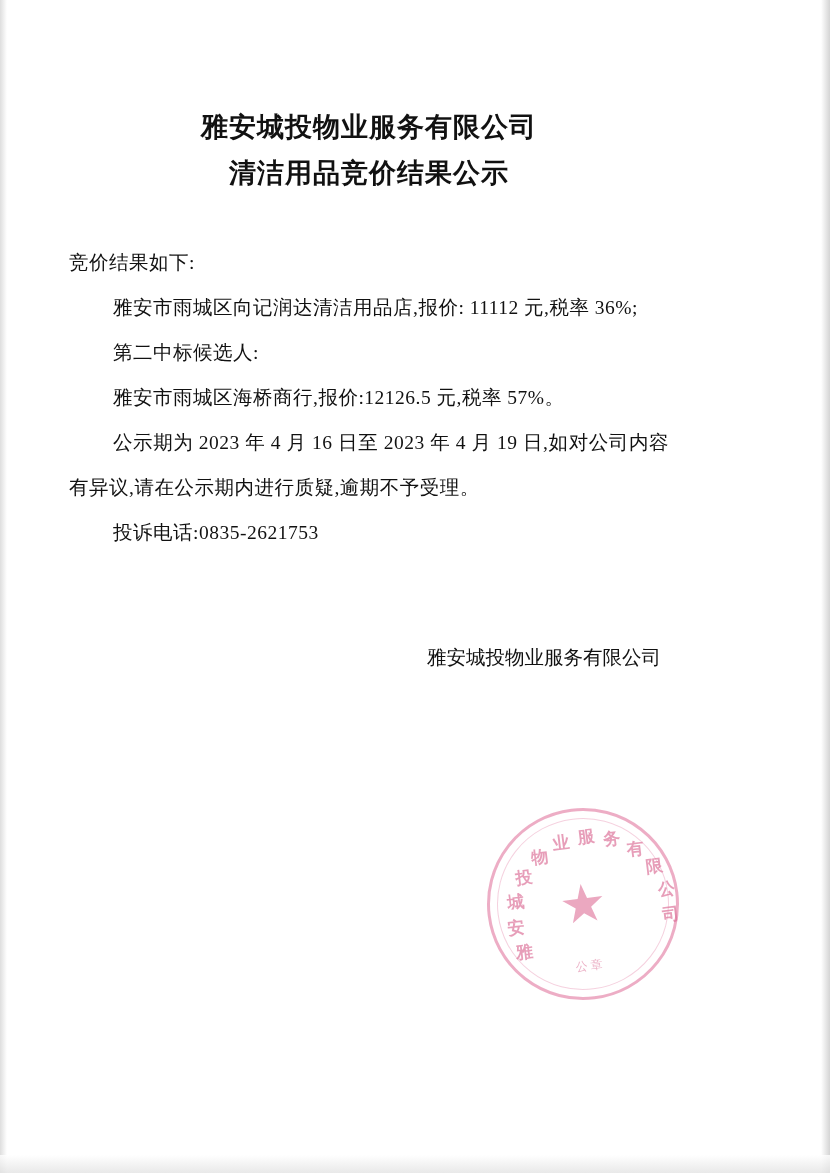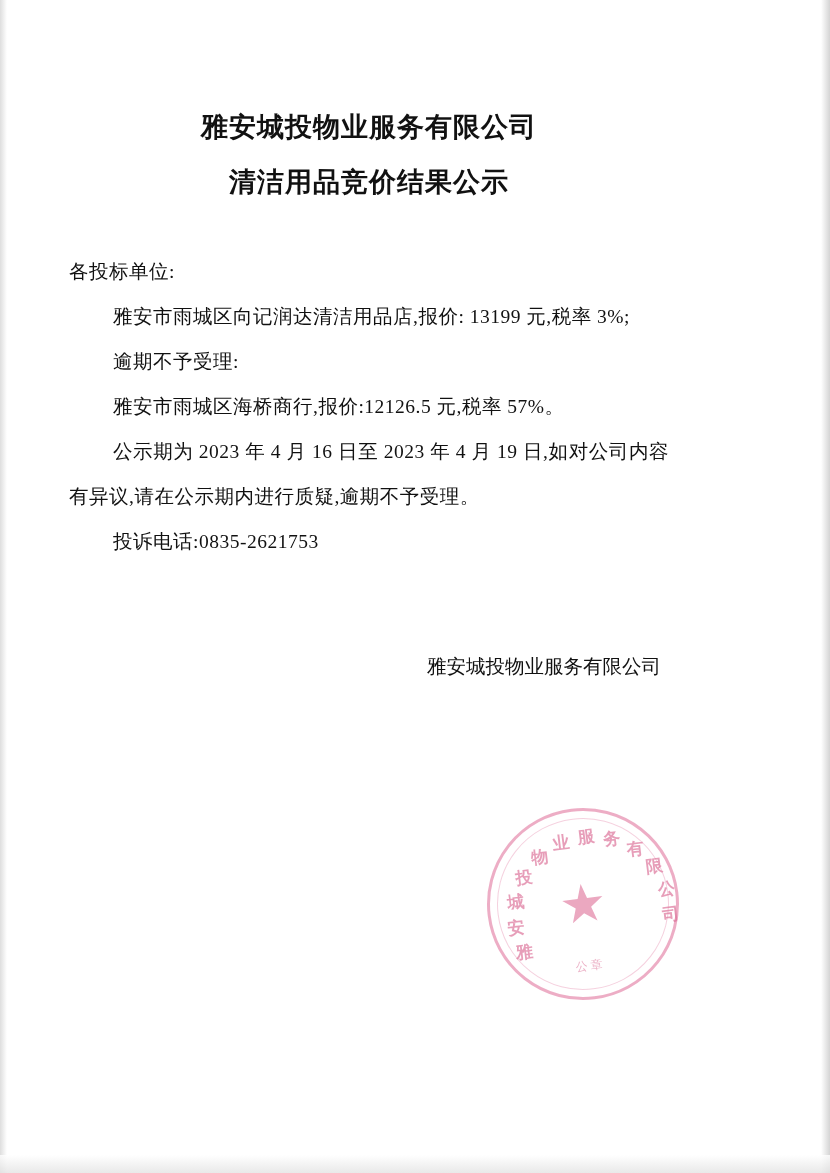--- a/index.html
+++ b/index.html
@@ -57,21 +57,20 @@
     padding-top: 104px;
     text-align: center;
     font-size: 27px;
     font-weight: bold;
     line-height: 46px;
     letter-spacing: 1px;
     font-family: "Liberation Serif", "DejaVu Serif", serif;
   }
   .doc-title .line2 {
     display: block;
-    margin-top: 9px;
   }
 
   .body-block {
     margin: 0 auto;
     padding-top: 44px;
     width: 600px;
     font-size: 19.5px;
     line-height: 45px;
     text-align: justify;
     letter-spacing: .5px;
@@ -168,23 +167,23 @@
   <div class="edge-bottom"></div>
 
   <div class="content">
 
     <h1 class="doc-title">
       <span>雅安城投物业服务有限公司</span>
       <span class="line2">清洁用品竞价结果公示</span>
     </h1>
 
     <div class="body-block">
-      <p class="p">各投标单位:</p>
-      <p class="p indent2">雅安市雨城区向记润达清洁用品店,报价: 13199 元,税率 3%;</p>
-      <p class="p indent2">逾期不予受理:</p>
+      <p class="p">竞价结果如下:</p>
+      <p class="p indent2">雅安市雨城区向记润达清洁用品店,报价: 11112 元,税率 36%;</p>
+      <p class="p indent2">第二中标候选人:</p>
       <p class="p indent2">雅安市雨城区海桥商行,报价:12126.5 元,税率 57%。</p>
       <p class="p indent2">公示期为 2023 年 4 月 16 日至 2023 年 4 月 19 日,如对公司内容有异议,请在公示期内进行质疑,逾期不予受理。</p>
       <p class="p indent2">投诉电话:0835-2621753</p>
     </div>
 
     <div class="sign-block">
       <span class="sign-line">雅安城投物业服务有限公司</span>
     </div>
 
   </div>

